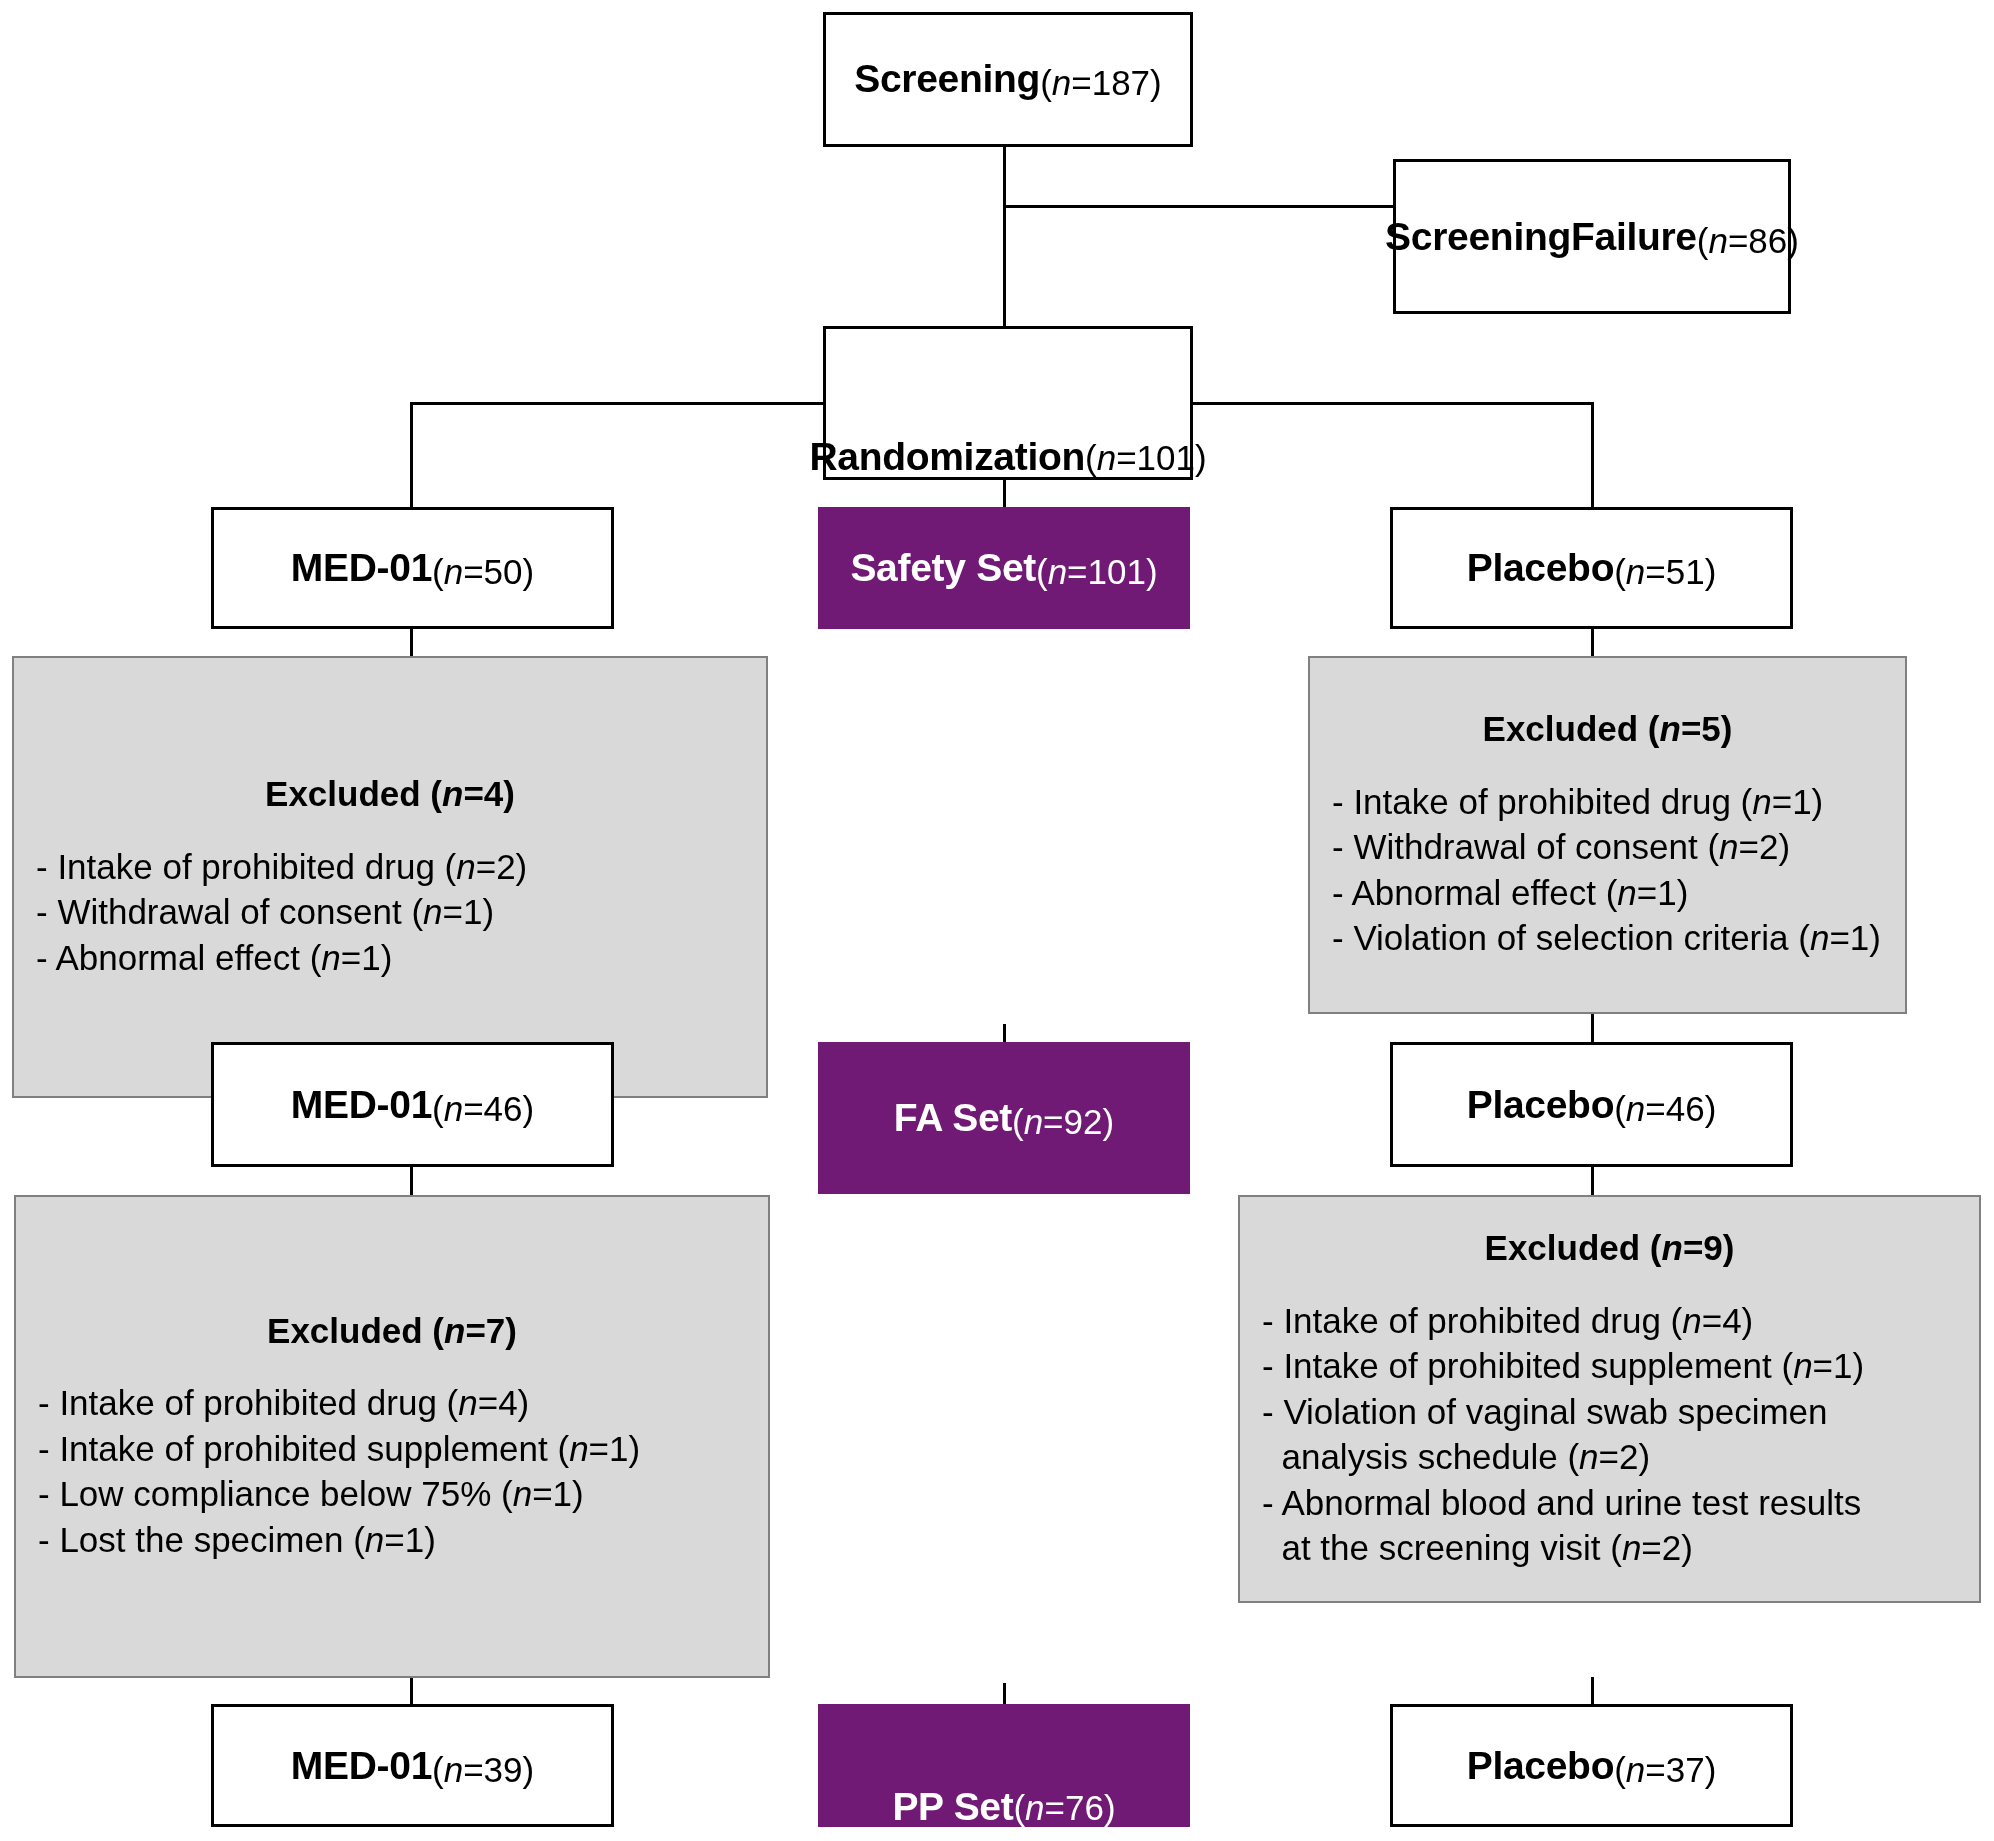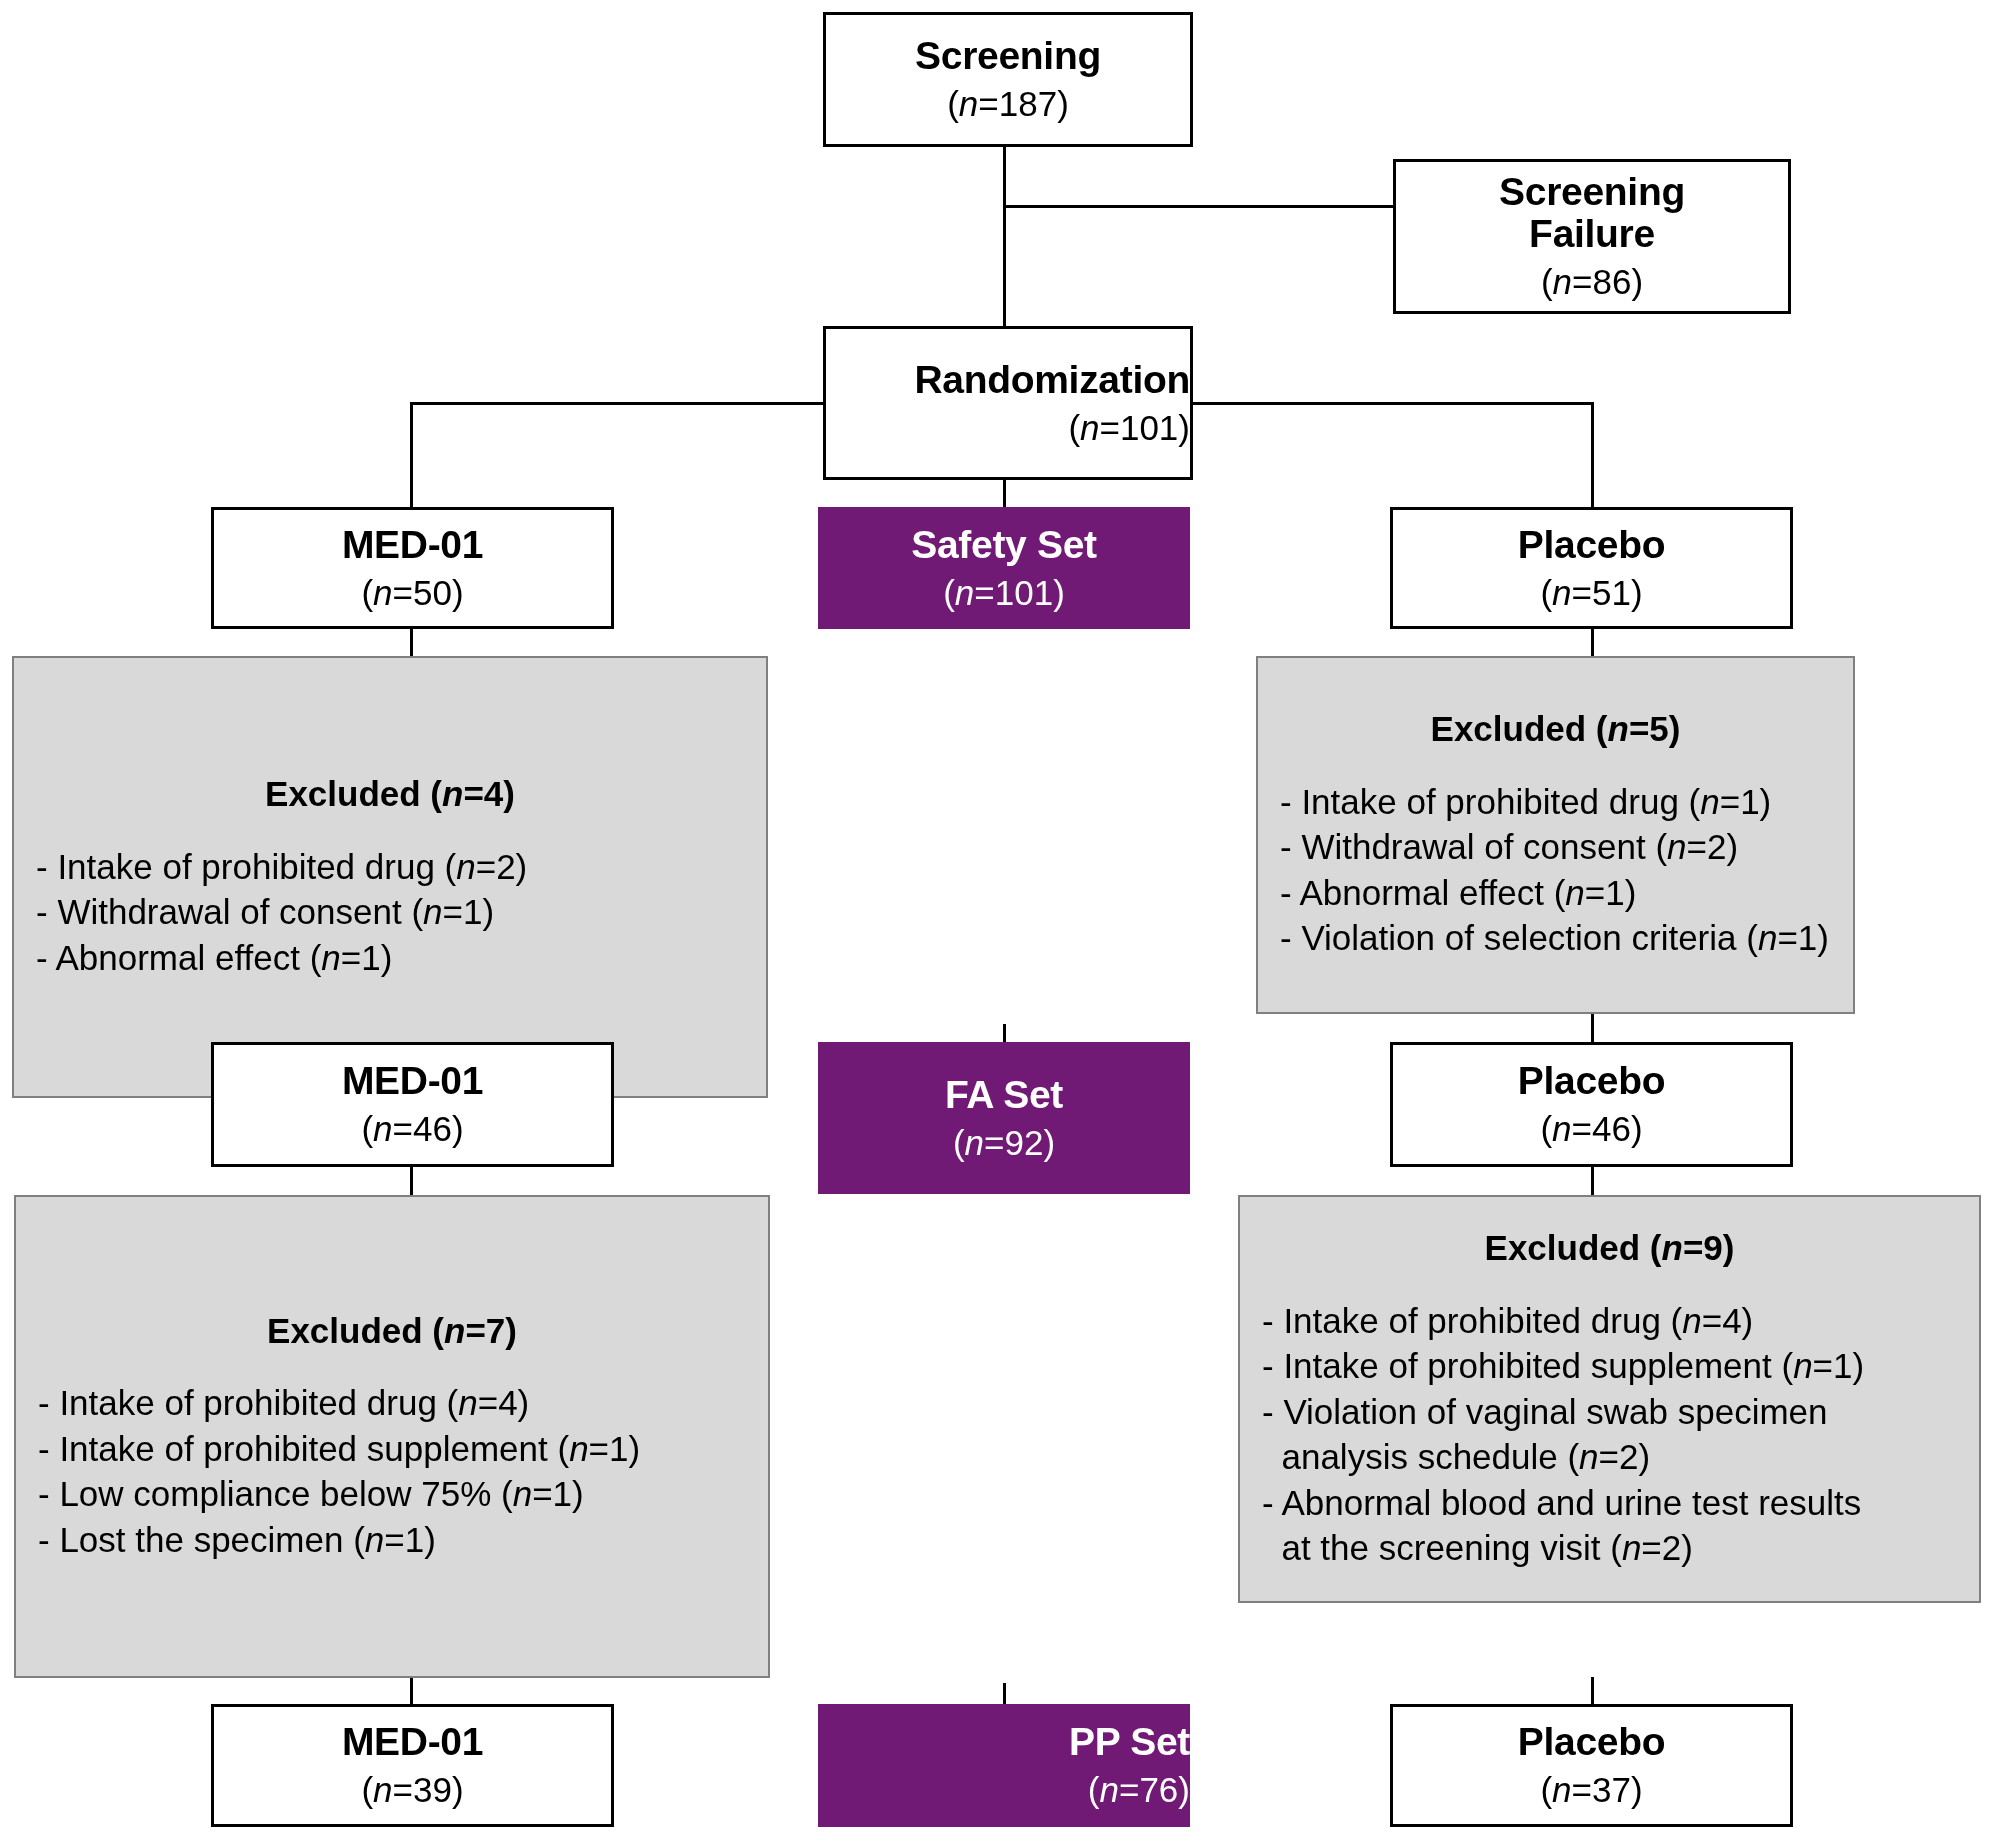--- a/index.html
+++ b/index.html
@@ -1,19 +1,19 @@
 <!DOCTYPE html>
 <html style="font-size:10.3px"><head>
 <meta charset="utf-8">
 <style>
   html,body{margin:0;padding:0;background:#ffffff;}
   body{font-family:"Liberation Sans",sans-serif;color:#000;}
   #canvas{position:relative;width:1995px;height:1842px;background:#fff;overflow:hidden;}
 
-  .box{position:absolute;box-sizing:border-box;display:flex;flex-direction:column;
+  .box{position:absolute;box-sizing:border-box;display:flex;flex-direction:row;
        align-items:center;justify-content:center;text-align:center;}
 
   .wbox{background:#ffffff;border:3.2px solid #000000;}
   .kbox{background:#701a75;border:0;color:#ffffff;}
   .gbox{background:#d9d9d9;border:2.6px solid #808080;}
 
   .ttl{font-weight:bold;font-size:39px;line-height:1.06;letter-spacing:-0.3px;}
   .sub{font-size:35px;line-height:1.1;margin-top:9px;}
   .sub i{font-style:italic;}
 
@@ -104,21 +104,21 @@
       <div class="gtitle"><span>Excluded (</span><i>n</i><span>=4)</span></div>
       <div class="gap"></div>
       <div class="glist">
         <div class="li">- Intake of prohibited drug (<i>n</i>=2)</div>
         <div class="li">- Withdrawal of consent (<i>n</i>=1)</div>
         <div class="li">- Abnormal effect (<i>n</i>=1)</div>
       </div>
     </div>
   </div>
 
-  <div class="box gbox" style="left:1256px;top:656px;width:599px;height:358px;padding-left:48px;">
+  <div class="box gbox" style="left:1308px;top:656px;width:599px;height:358px;padding-left:48px;">
     <div class="ginner">
       <div class="gtitle"><span>Excluded (</span><i>n</i><span>=5)</span></div>
       <div class="gap"></div>
       <div class="glist">
         <div class="li">- Intake of prohibited drug (<i>n</i>=1)</div>
         <div class="li">- Withdrawal of consent (<i>n</i>=2)</div>
         <div class="li">- Abnormal effect (<i>n</i>=1)</div>
         <div class="li">- Violation of selection criteria (<i>n</i>=1)</div>
       </div>
     </div>

